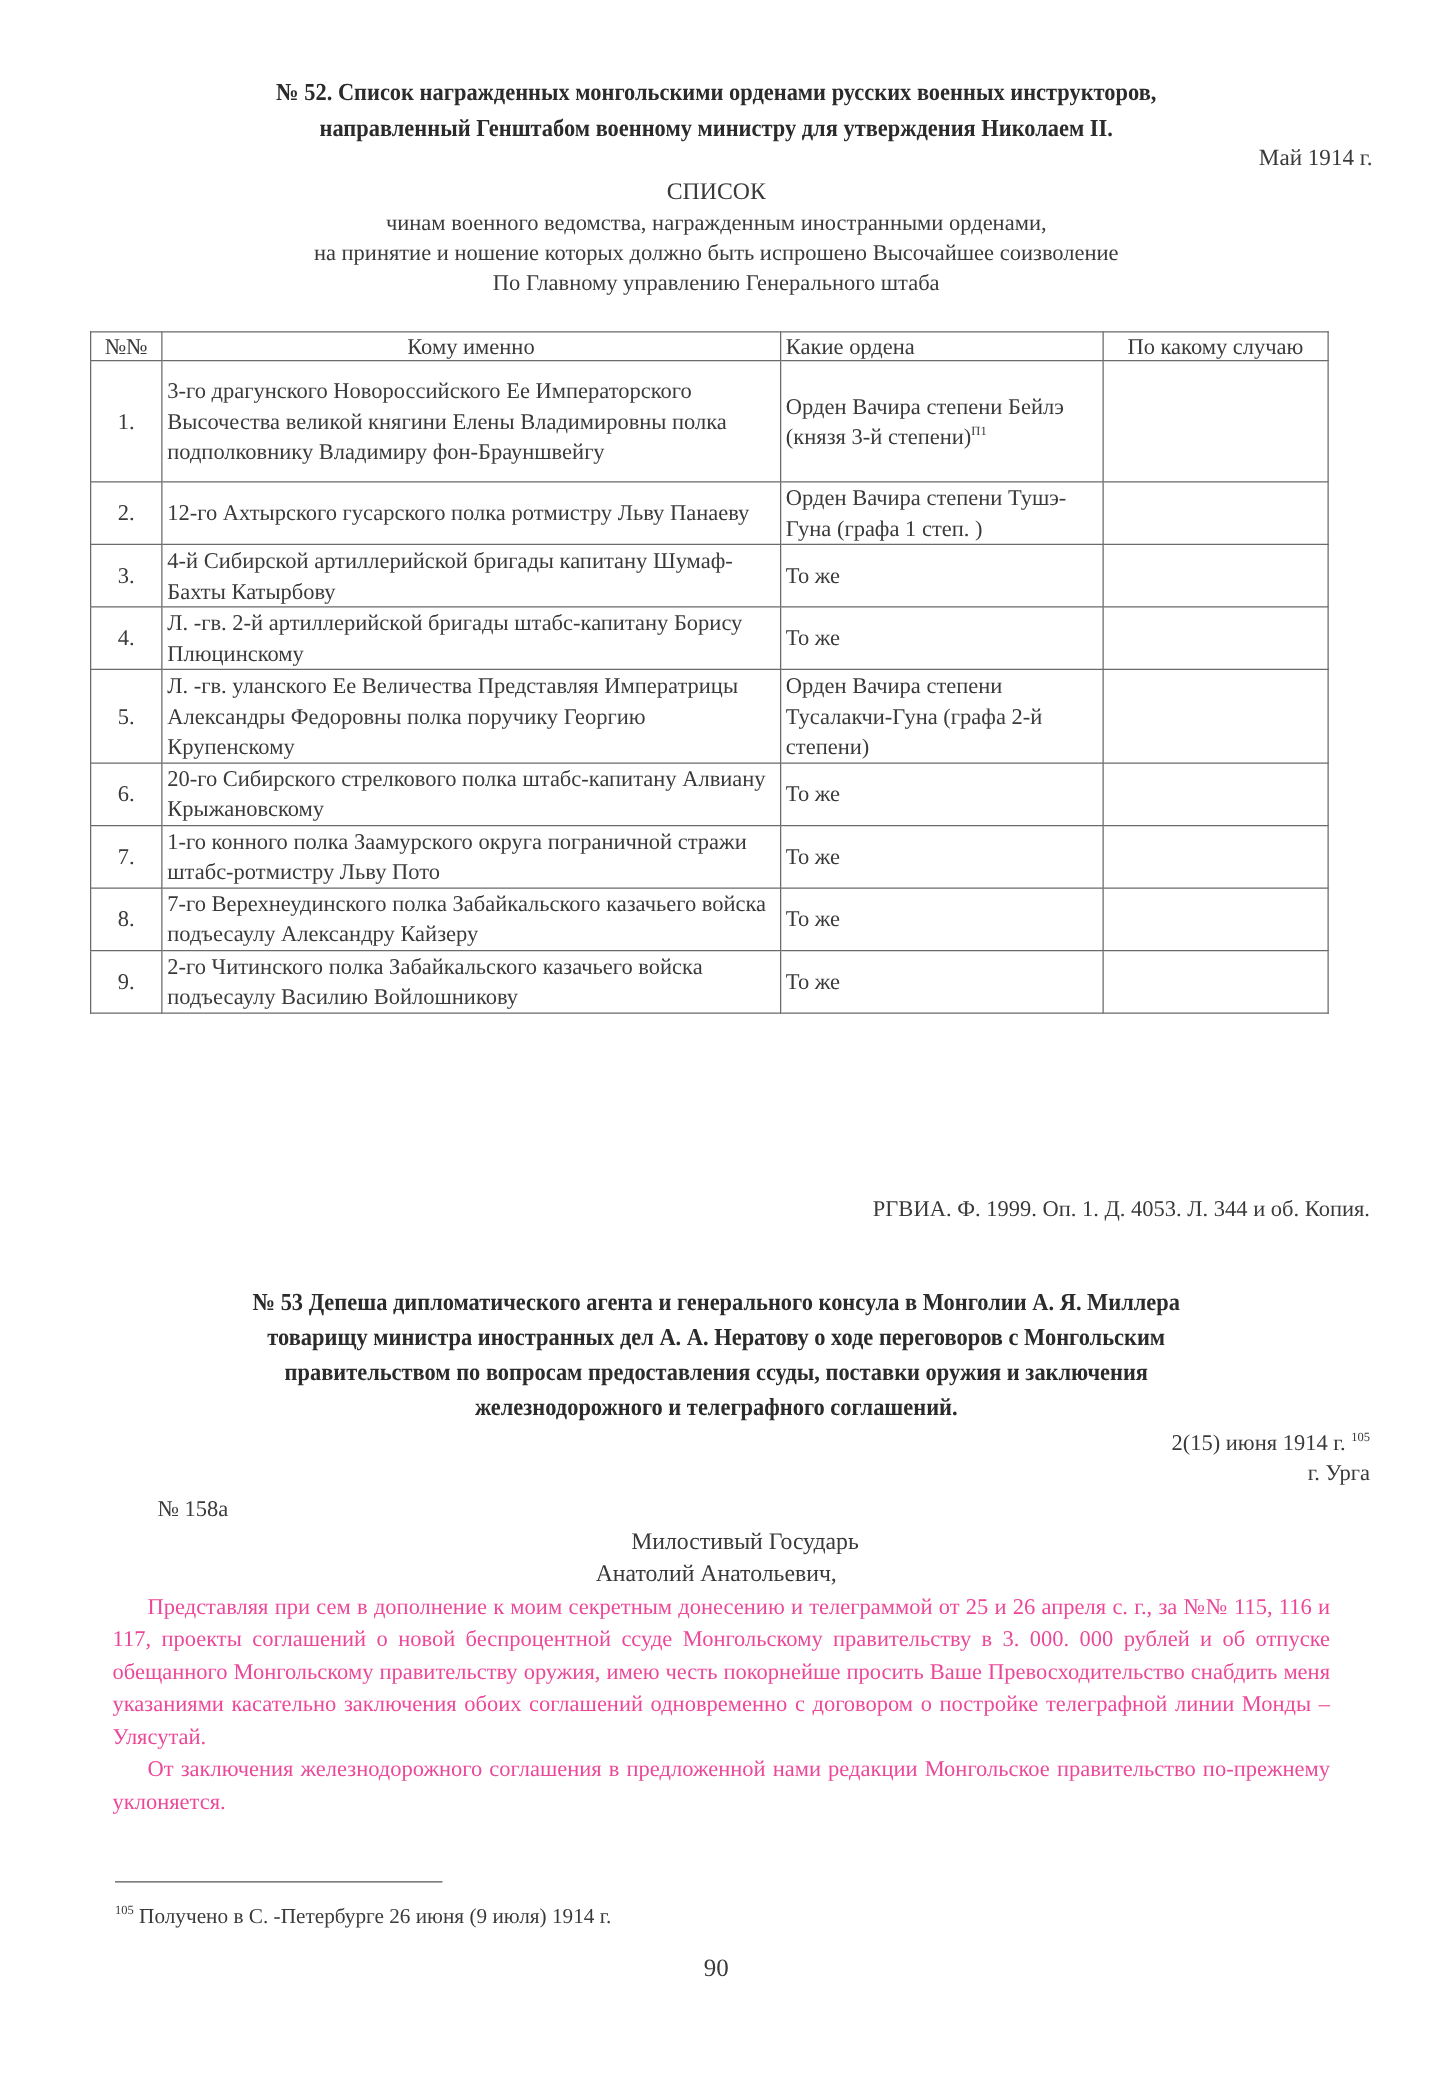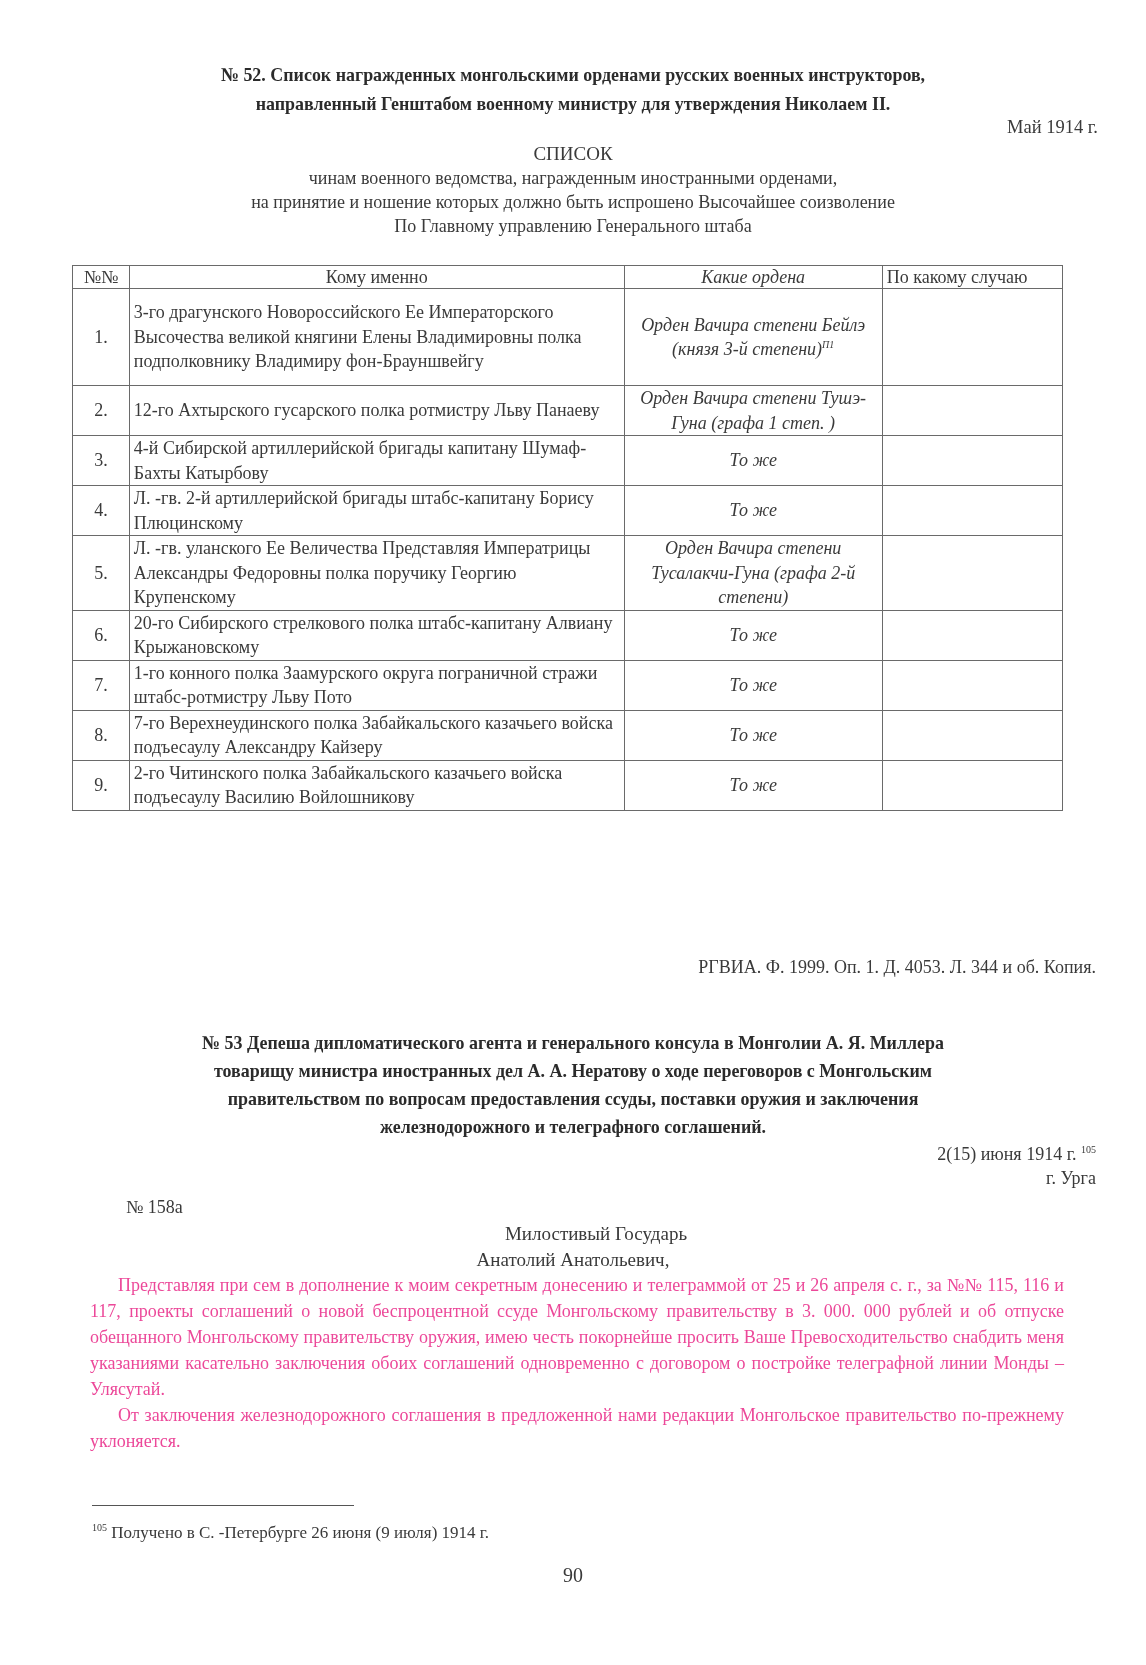--- a/index.html
+++ b/index.html
@@ -19,22 +19,22 @@
   table.awards {
     position: absolute; left: 72px; top: 265px; width: 991px;
     border-collapse: collapse; font-size: 18px; line-height: 24.5px; color: #3a3a3a;
   }
   table.awards td, table.awards th {
     border: 1.5px solid #6a6a6a; padding: 0 4px; vertical-align: middle; font-weight: normal;
   }
   table.awards th { height: 22px; line-height: 22px; }
   .c-num { width: 48px; text-align: center; }
   .c-who { width: 488px; text-align: left; margin-left: 11px; }
-  .c-order { width: 250px; text-align: center; font-style: italic; }
-  .c-case { width: 172px; text-align: left; }
+  .c-order { width: 250px; text-align: left; }
+  .c-case { width: 172px; text-align: center; }
   sup.fn { font-size: 10px; line-height: 0; }
   .para {
     position: absolute; left: 90px; width: 974px; font-size: 18px; line-height: 26px;
     text-align: justify; color: #ec4899;
   }
   .indent { text-indent: 28px; }
   .fn-rule { position: absolute; left: 92px; top: 1505px; width: 262px; border-top: 1.5px solid #555; }
 </style>
 </head>
 <body>

